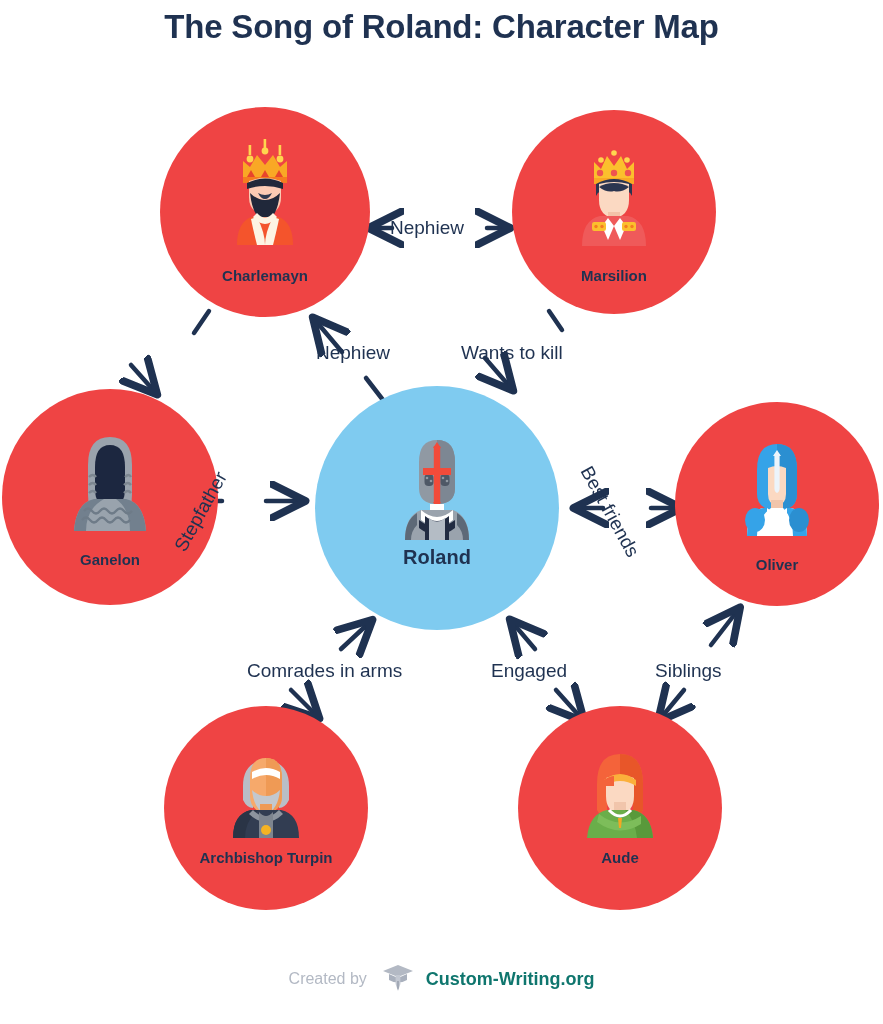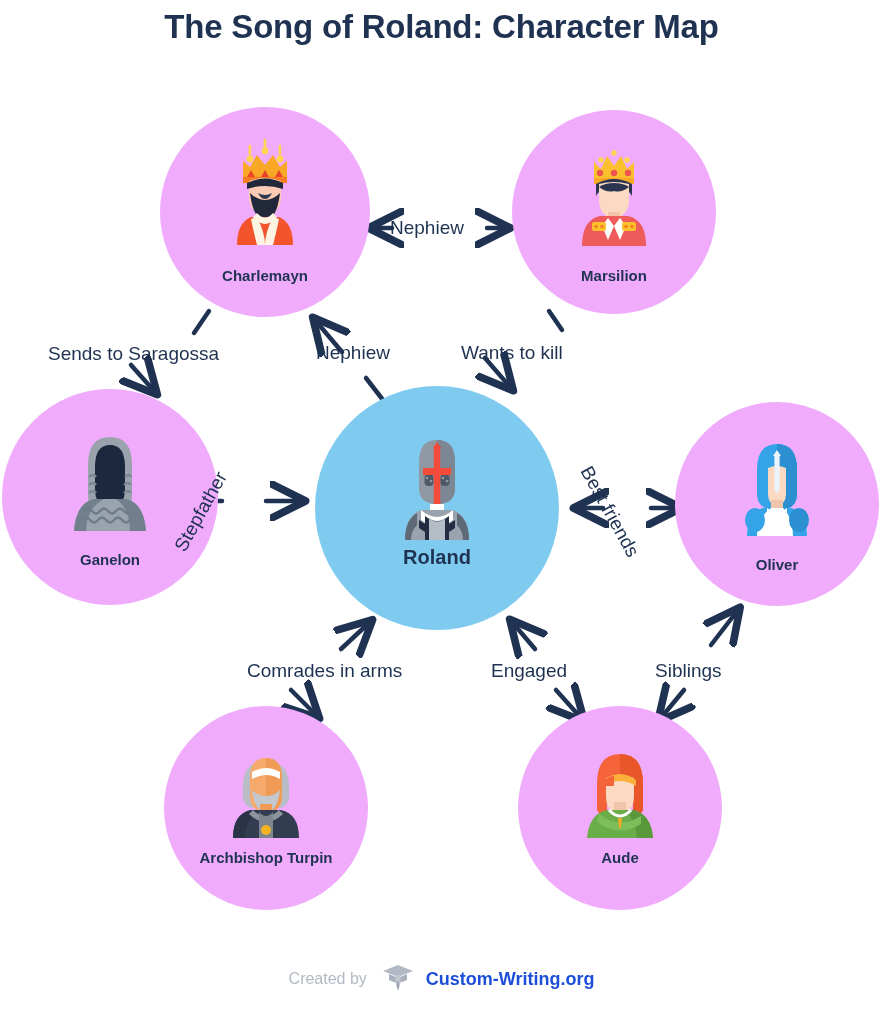--- a/index.html
+++ b/index.html
@@ -35,21 +35,21 @@
   
   #graph {
     position: absolute;
     top: 0; left: 0;
     width: 883px;
     height: 1024px;
   }
   .node {
     position: absolute;
     border-radius: 50%;
-    background: #f0abfc;
+    background: #ef4444;
     display: flex;
     flex-direction: column;
     align-items: center;
     justify-content: flex-start;
   }
   .node.primary { background: #7fcbf0; }
   .node .avatar {
     position: absolute;
     left: 50%;
     transform: translateX(-50%);
@@ -77,21 +77,21 @@
     position: absolute;
     left: 0;
     bottom: 28px;
     width: 883px;
     text-align: center;
     color: #b3b9c4;
     font-size: 16px;
   }
   .footer .brand {
     font-weight: bold;
-    color: #1d4ed8;
+    color: #0f766e;
     font-size: 18px;
     vertical-align: middle;
   }
   .footer .created { vertical-align: middle; }
   .footer .logo { display: inline-block; vertical-align: middle; margin: 0 6px 0 10px; }
 </style>
 </head>
 <body>
 
 <div id="page">
@@ -332,21 +332,20 @@
       <path d="M26,78 q20,16 42,2 l0,8 q-22,14 -44,-2 Z" fill="#7dbd5a"></path>
 
       <path d="M36,74 q11,12 22,0" stroke="#ffffff" stroke-width="3" fill="none"></path>
       <path d="M45,82 l4,0 l-1,10 l-2,0 Z" fill="#f5a623"></path>
     </svg>
     <div class="nlabel" style="top:143px;">Aude</div>
   </div>
 
   <div class="edge-label" style="left:390px; top:217px;">Nephiew</div>
 
-  <div class="edge-label" style="left:48px; top:343px;">Sends to Saragossa</div>
 
   <div class="edge-label" style="left:316px; top:342px;">Nephiew</div>
 
   <div class="edge-label" style="left:461px; top:342px;">Wants to kill</div>
 
   <div class="edge-label" style="left:203px; top:497px; transform-origin:left center; transform:rotate(-61deg) translate(-48px,0);">Stepfather</div>
 
   <div class="edge-label" style="left:612px; top:505px; transform-origin:left center; transform:rotate(61deg) translate(-55px,0);">Best friends</div>
 
   <div class="edge-label" style="left:247px; top:660px;">Comrades in arms</div>

